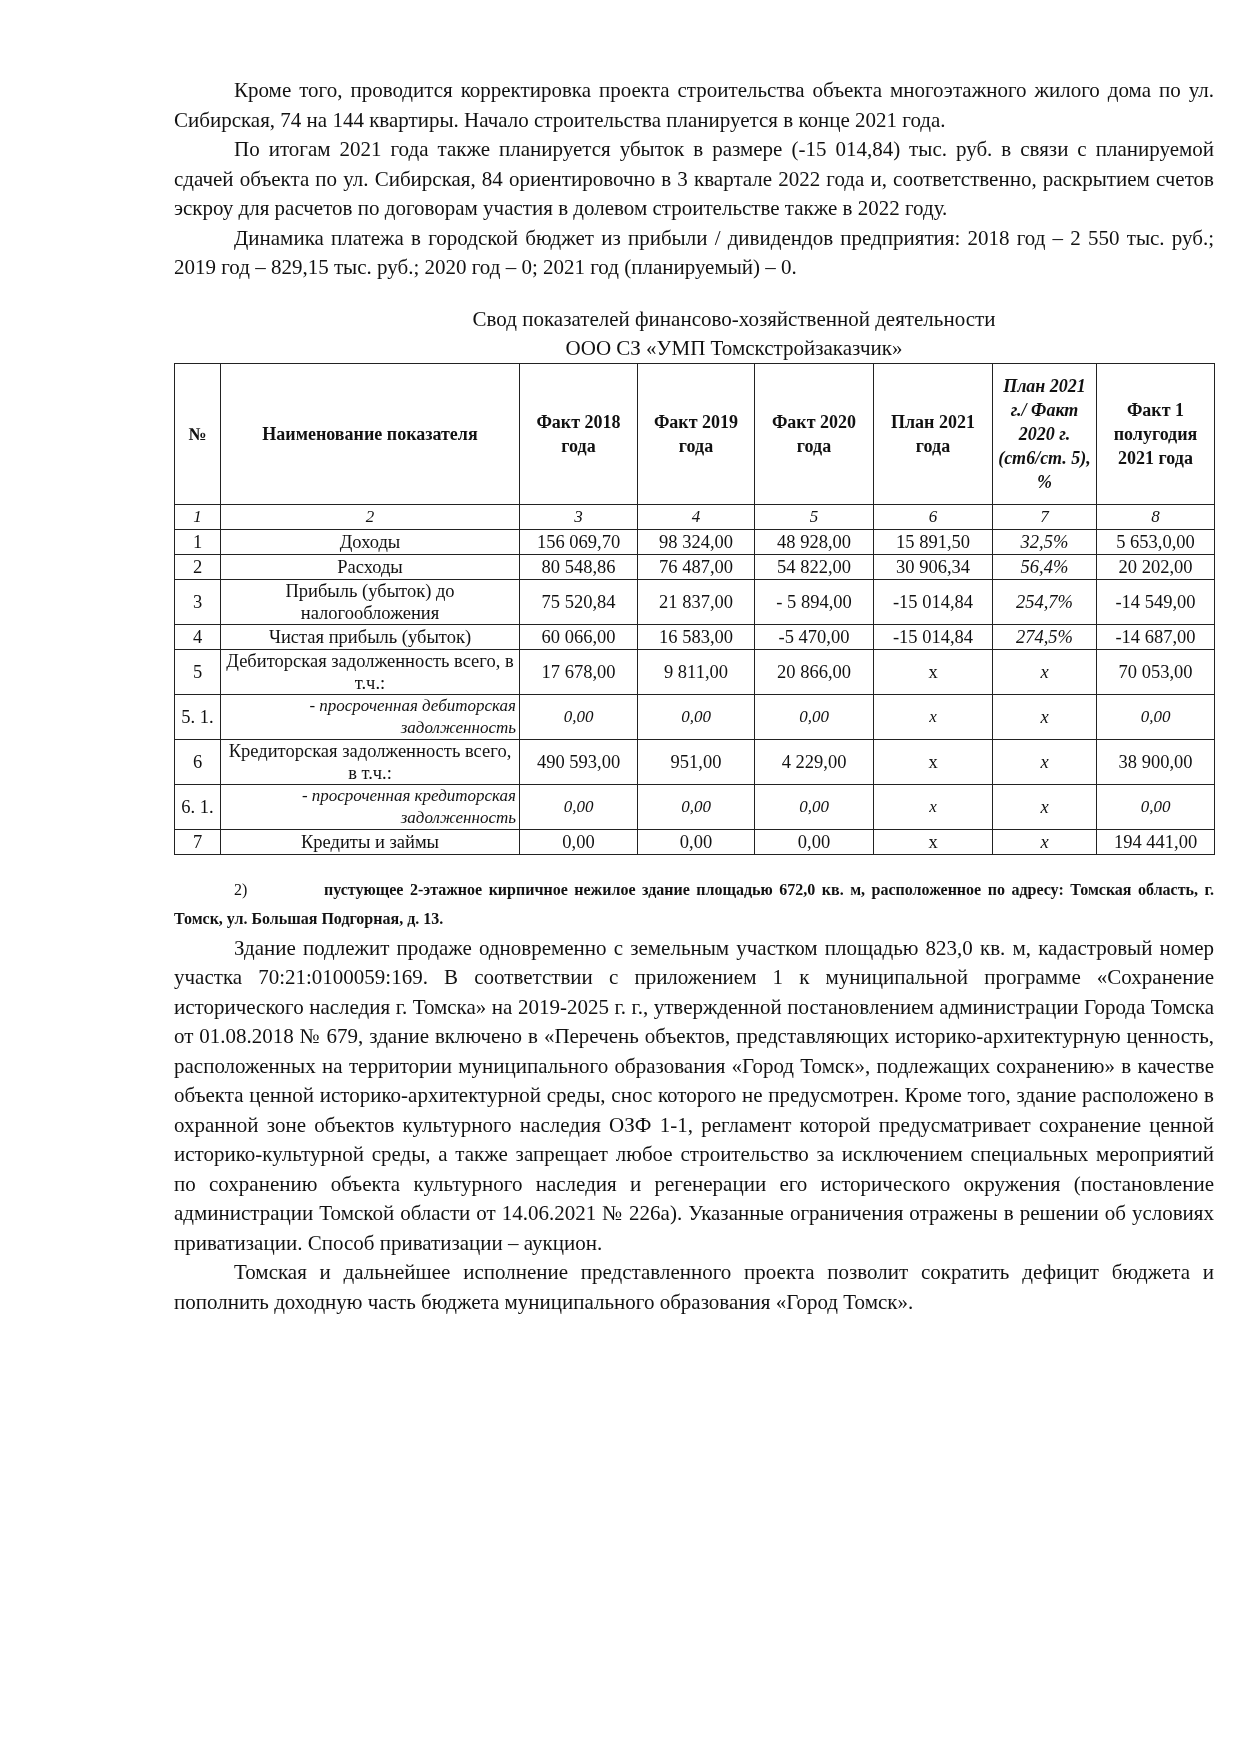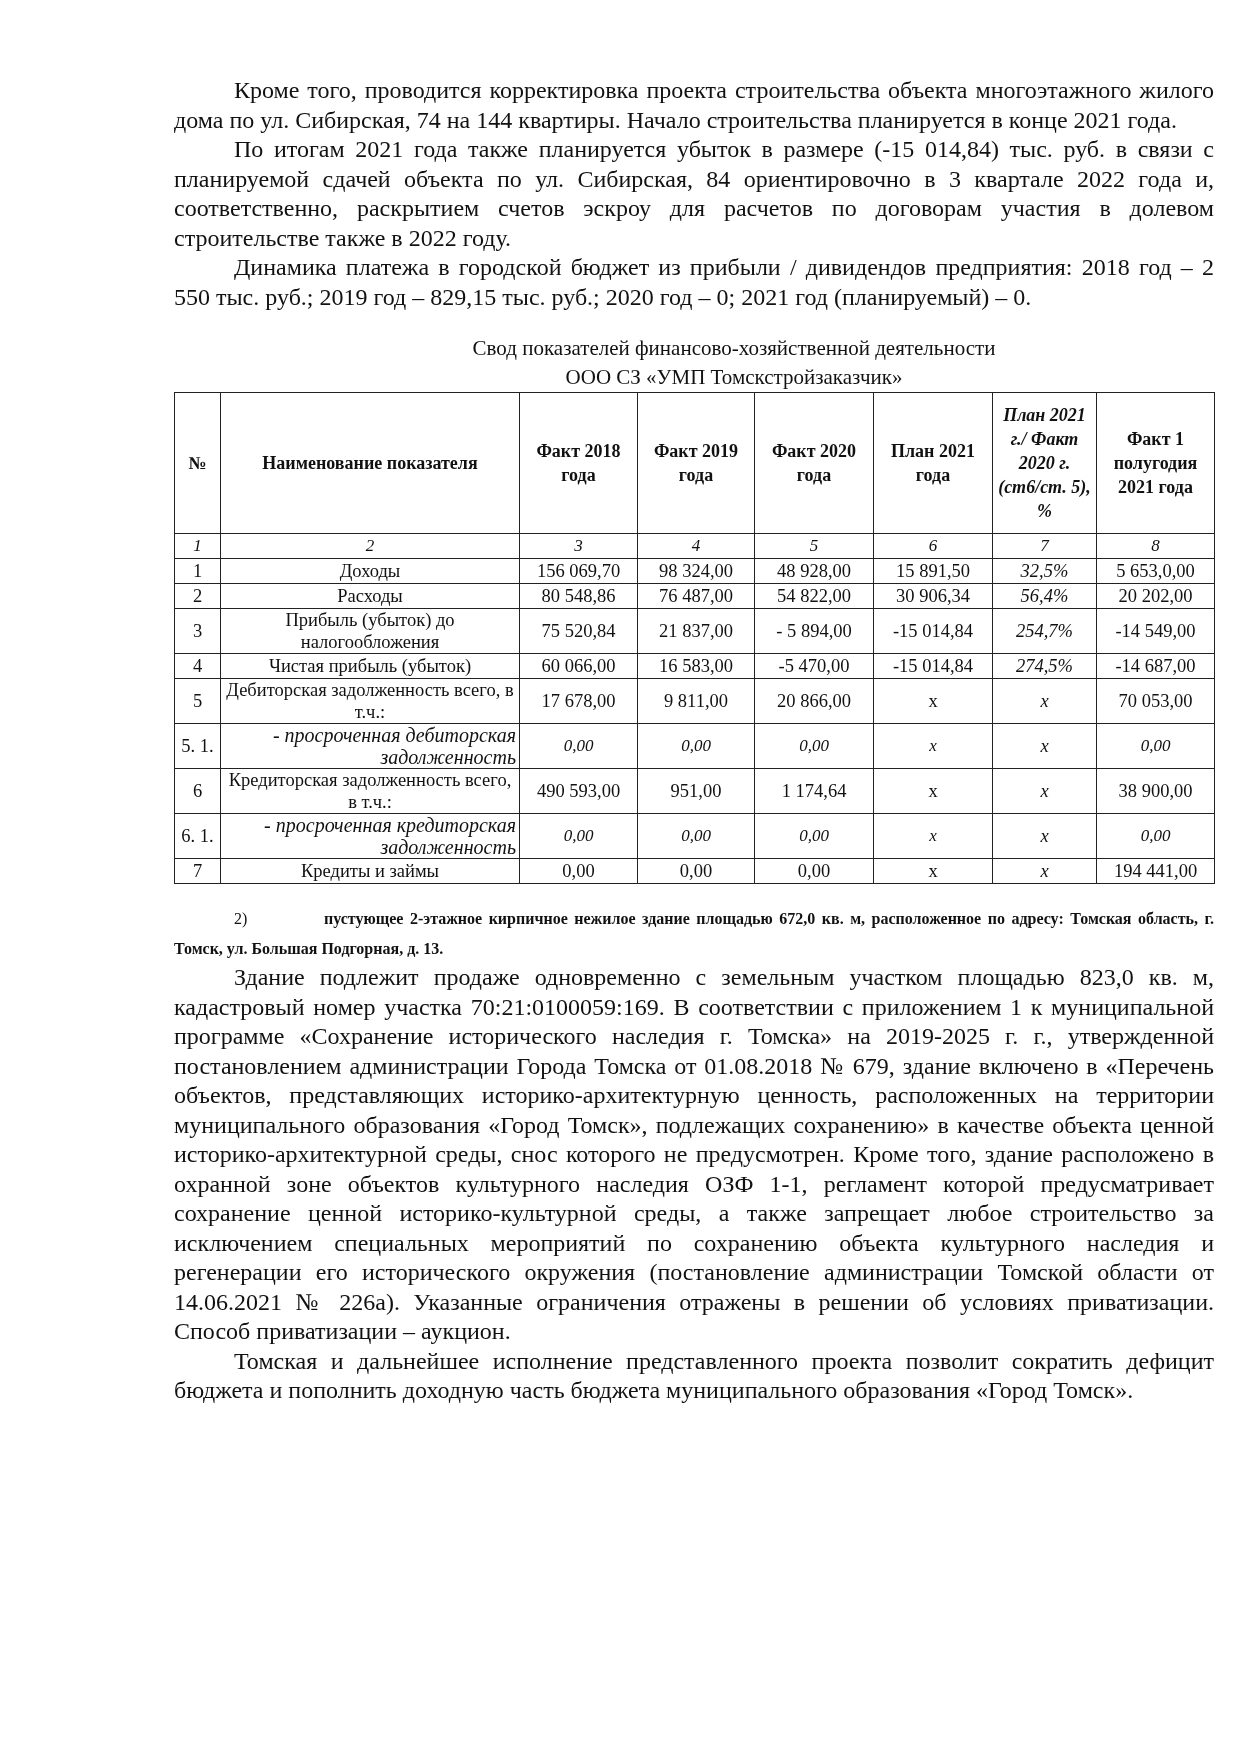--- a/index.html
+++ b/index.html
@@ -4,39 +4,39 @@
   <style>
     html, body { margin: 0; padding: 0; background: #ffffff; }
     body {
       width: 1240px; height: 1753px; position: relative; overflow: hidden;
       font-family: "Liberation Serif", serif; color: #111;
     }
     .page {
       position: absolute; left: 174px; top: 76px; width: 1040px;
     }
     p.para {
-      margin: 0; font-size: 24px; line-height: 29.5px; text-align: justify;
+      margin: 0; font-size: 21px; line-height: 29.5px; text-align: justify;
       text-indent: 60px;
     }
     .title-block { text-align: center; font-size: 21px; line-height: 29px; margin-top: 22px; padding-left: 80px; }
     .units { text-align: right; font-size: 15px; line-height: 18px; margin-top: -2px; padding-right: 2px; }
     table.fin {
       border-collapse: collapse; width: 1040px; table-layout: fixed;
       font-size: 18.5px; margin-top: 0;
     }
     table.fin td, table.fin th { border: 1.3px solid #222; padding: 0 3px; }
     table.fin th { font-weight: bold; text-align: center; font-size: 18px; line-height: 24px; height: 140px; margin-left: 33px; }
     table.fin th.it { font-style: italic; }
     tr.nums td { font-style: italic; text-align: center; height: 24px; font-size: 17px; line-height: 22px; }
     table.fin td { height: 24px; line-height: 22px; }
     td.no { text-align: center; }
     td.name { text-align: center; padding-left: 1px; }
     td.num { text-align: center; }
     td.pct { text-align: center; font-style: italic; }
-    td.sub { text-align: right; font-style: italic; font-size: 20px; line-height: 21px; padding-right: 6px; }
+    td.sub { text-align: right; font-style: italic; font-size: 17px; line-height: 21px; padding-right: 6px; }
     tr.sub td.num, tr.sub td.pct, tr.sub td.x { font-style: italic; font-size: 17px; }
     tr.tall td { height: 44px; }
     td.x { text-align: center; }
     td.xi { text-align: center; font-style: italic; }
     .section-head {
       margin-top: 20px; font-size: 16px; line-height: 29.5px; font-weight: bold; text-align: justify;
     }
     .section-head .num { font-weight: normal; display: inline-block; width: 90px; padding-left: 60px; }
     .final { margin-top: 30px; }
   </style>
@@ -145,21 +145,21 @@
           <td class="num">0,00</td>
           <td class="x">x</td>
           <td class="xi">x</td>
           <td class="num">0,00</td>
         </tr>
         <tr class="tall">
           <td class="no">6</td>
           <td class="name">Кредиторская задолженность всего, в т.ч.:</td>
           <td class="num">490 593,00</td>
           <td class="num">951,00</td>
-          <td class="num">1 174,64</td>
+          <td class="num">4 229,00</td>
           <td class="x">x</td>
           <td class="xi">x</td>
           <td class="num">38 900,00</td>
         </tr>
         <tr class="sub tall">
           <td class="no">6. 1.</td>
           <td class="sub">- просроченная кредиторская задолженность</td>
           <td class="num">0,00</td>
           <td class="num">0,00</td>
           <td class="num">0,00</td>

